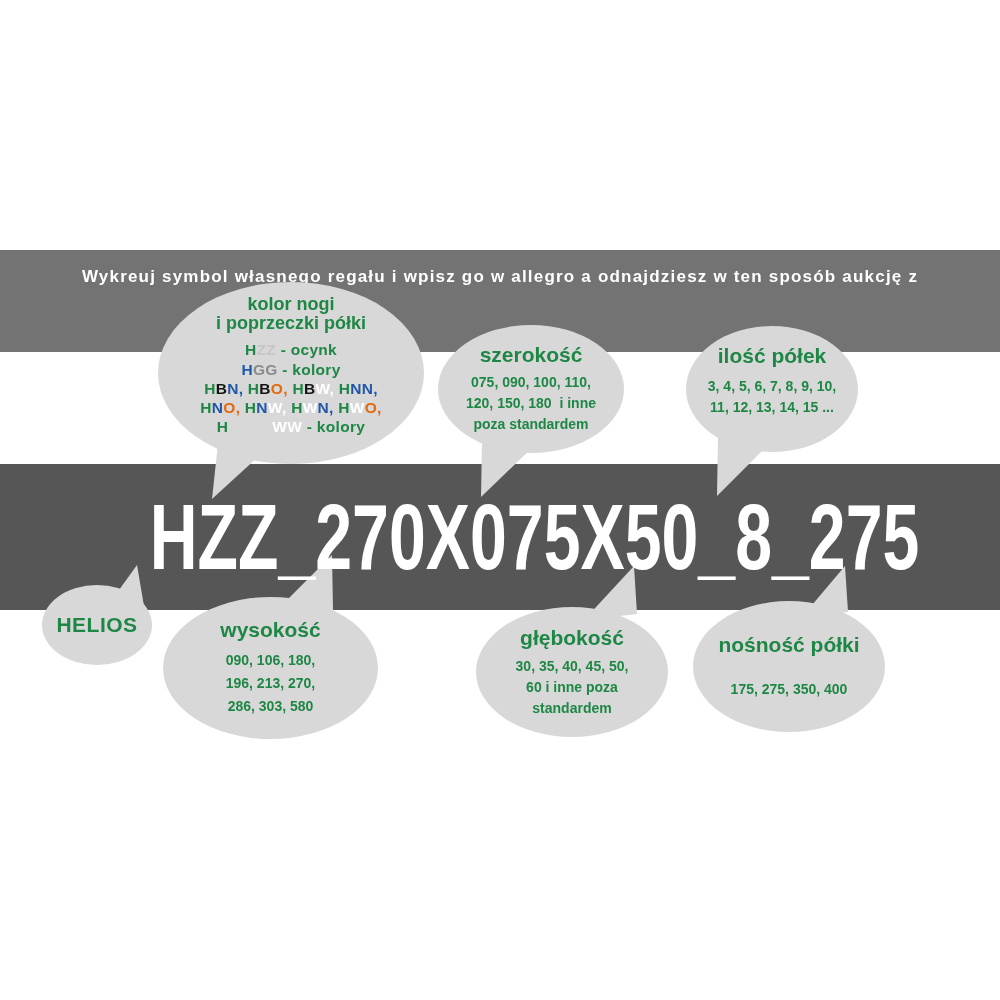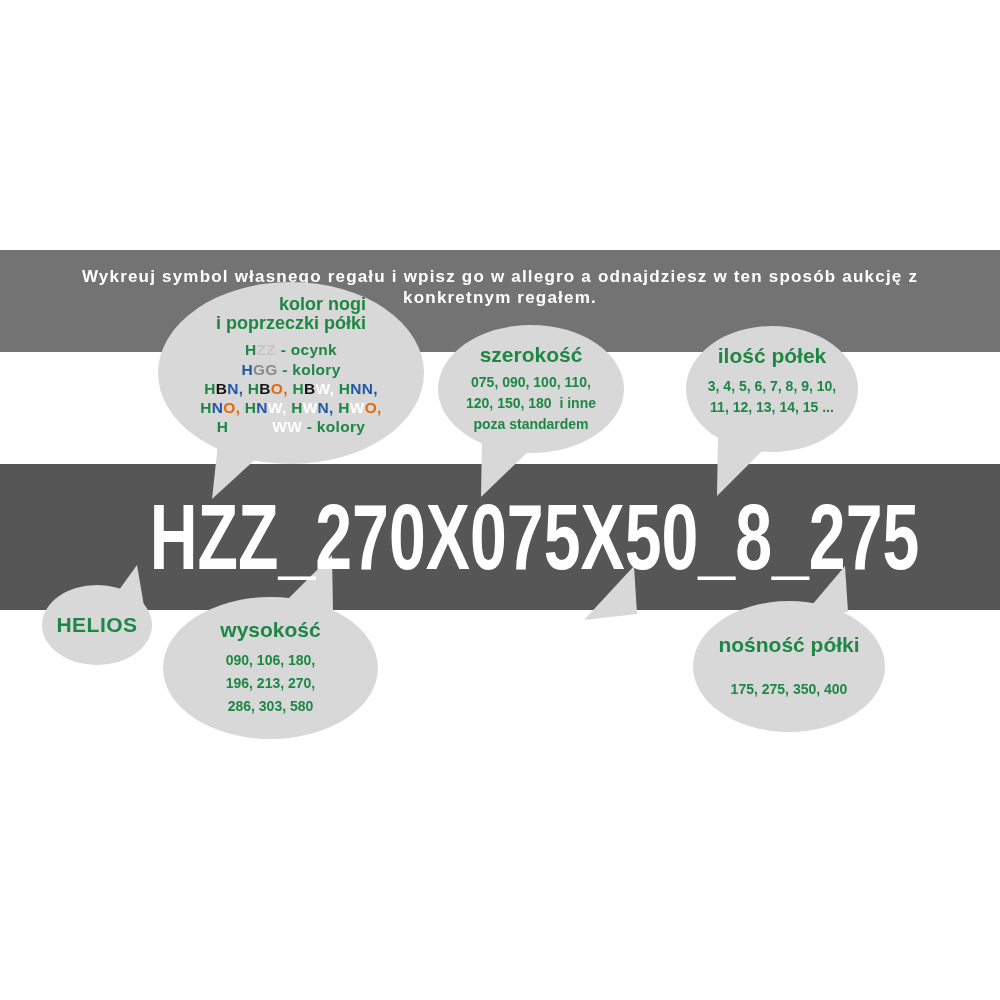--- a/index.html
+++ b/index.html
@@ -12,21 +12,21 @@
   .band-main{position:absolute;left:0;top:464px;width:1000px;height:146px;
              background:var(--band_dark,#565656);z-index:1;}
   .code-layer{position:absolute;left:0;top:464px;width:1000px;height:146px;z-index:3;
               display:flex;align-items:center;justify-content:flex-start;pointer-events:none;}
   .main-code{color:#fff;font-weight:bold;font-size:92px;white-space:nowrap;
              transform:scaleX(0.72);transform-origin:center center;letter-spacing:0;}
   .tails{position:absolute;left:0;top:0;z-index:2;}
   .tails polygon{fill:var(--bubble_gray,#d8d8d8);}
   .bubble{position:absolute;background:var(--bubble_gray,#d8d8d8);border-radius:50%;
           display:flex;flex-direction:column;align-items:center;justify-content:center;
-          text-align:right;z-index:4;}
+          text-align:center;z-index:4;}
   .b-title{color:var(--green,#1e8745);font-weight:bold;font-size:21px;line-height:24px;}
   .b-title-sm{color:var(--green,#1e8745);font-weight:bold;font-size:18px;line-height:19px;}
   .b-line{color:var(--green,#1e8745);font-weight:bold;font-size:14px;line-height:21px;white-space:pre;}
   .code-row{font-weight:bold;font-size:15.5px;line-height:19.2px;letter-spacing:0.3px;white-space:pre;}
   #bubble-color-codes{left:158px;top:282px;width:266px;height:182px;padding-bottom:14px;box-sizing:border-box;}
   #bubble-color-codes .b-title-sm{margin-bottom:0;}
   #bubble-color-codes .title-block{margin-bottom:7px;}
   #bubble-width{left:438px;top:325px;width:186px;height:128px;}
   #bubble-width .b-title{margin-bottom:5px;}
   #bubble-shelf-count{left:686px;top:326px;width:172px;height:126px;padding-bottom:16px;box-sizing:border-box;}
@@ -42,21 +42,20 @@
   #bubble-load .b-title{margin-bottom:22px;}
 </style>
 </head>
 <body>
 
 <div class="stage">
 
   <div class="band-top">
     <div class="banner-text">
       <div>Wykreuj symbol własnego regału i wpisz go w allegro a odnajdziesz w ten sposób aukcję z</div>
-      <div>konkretnym regałem.</div>
     </div>
   </div>
 
   <div class="band-main"></div>
 
   <svg class="tails" width="1000" height="1000" viewBox="0 0 1000 1000" aria-hidden="true">
     <polygon points="220,425 282,435 212,499"></polygon>
     <polygon points="482,440 535,445 481,497"></polygon>
     <polygon points="718,438 770,443 717,496"></polygon>
     <polygon points="106,608 145,612 137,565"></polygon>
@@ -98,19 +97,25 @@
     <div class="brand-label">HELIOS</div>
   </div>
 
   <div class="bubble" id="bubble-height">
     <div class="b-title">wysokość</div>
     <div class="b-line">090, 106, 180,</div>
     <div class="b-line">196, 213, 270,</div>
     <div class="b-line">286, 303, 580</div>
   </div>
 
+  <div class="bubble" id="bubble-depth">
+    <div class="b-title">głębokość</div>
+    <div class="b-line">30, 35, 40, 45, 50,</div>
+    <div class="b-line">60 i inne poza</div>
+    <div class="b-line">standardem</div>
+  </div>
 
   <div class="bubble" id="bubble-load">
     <div class="b-title">nośność półki</div>
     <div class="b-line">175, 275, 350, 400</div>
   </div>
 
 </div>
 
 </body></html>

